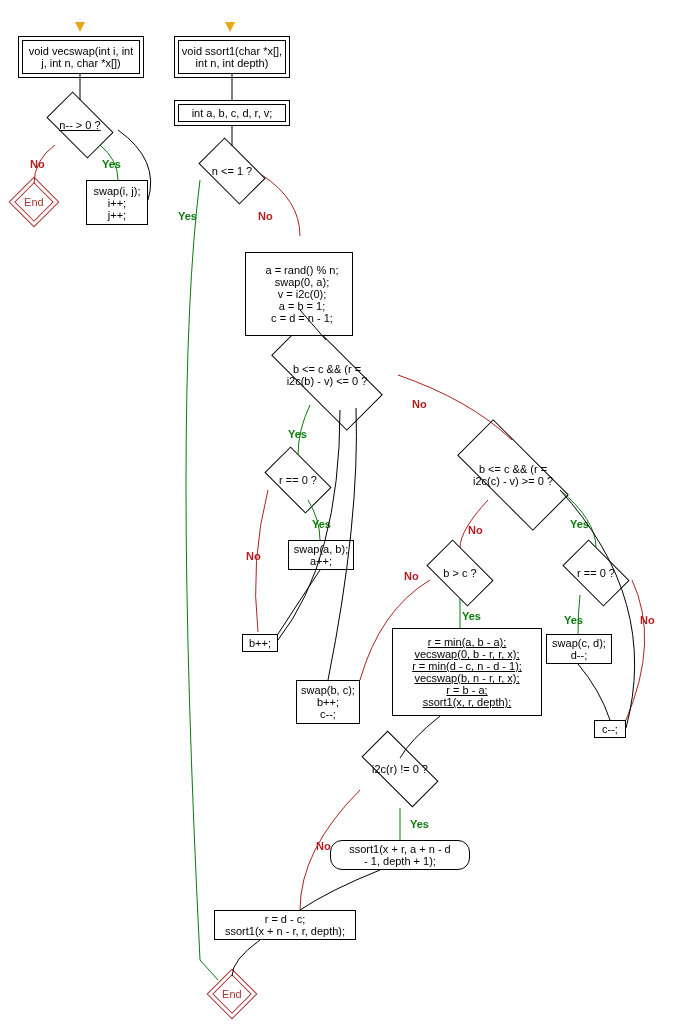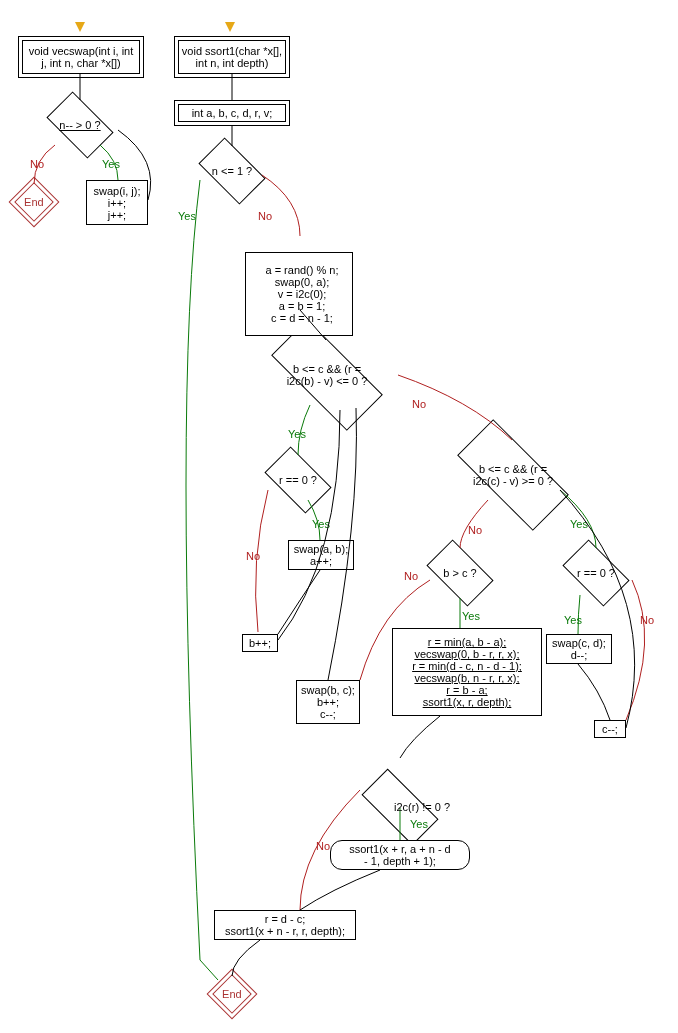--- a/index.html
+++ b/index.html
@@ -65,20 +65,21 @@
     position: absolute;
     width: 0;
     height: 0;
     border-left: 5px solid transparent;
     border-right: 5px solid transparent;
     border-top: 10px solid #e6a817;
   }
   .edge-label {
     position: absolute;
     font-size: 11px;
+    font-weight: bold;
   }
   .yes { color: #0a7a0a; }
   .no  { color: #b02020; }
   svg.edges {
     position: absolute;
     left: 0; top: 0;
     width: 678px;
     height: 1033px;
     pointer-events: none;
   }
@@ -129,21 +130,21 @@
 <div class="node diamond" style="left:420px; top:548px; width:80px; height:50px;"><span>b &gt; c ?</span></div>
 <div class="node rect" style="left:296px; top:680px; width:64px; height:44px;"><span>swap(b, c);
 b++;
 c--;</span></div>
 <div class="node rect" style="left:392px; top:628px; width:150px; height:88px;text-decoration:underline;"><span>r = min(a, b - a);
 vecswap(0, b - r, r, x);
 r = min(d - c, n - d - 1);
 vecswap(b, n - r, r, x);
 r = b - a;
 ssort1(x, r, depth);</span></div>
-<div class="node diamond" style="left:350px; top:782px; width:100px; height:50px;justify-content:flex-end;"><span>i2c(r) != 0 ?</span></div>
+<div class="node diamond" style="left:350px; top:744px; width:100px; height:50px;"><span>i2c(r) != 0 ?</span></div>
 <div class="node rect" style="left:330px; top:840px; width:140px; height:30px;border-radius:12px;"><span>ssort1(x + r, a + n - d
 - 1, depth + 1);</span></div>
 <div class="node rect" style="left:214px; top:910px; width:142px; height:30px;"><span>r = d - c;
 ssort1(x + n - r, r, depth);</span></div>
 <div class="node end" style="left:218px; top:980px; width:28px; height:28px;"><span>End</span></div>
 
 <div class="edge-label yes" style="left:102px; top:158px;">Yes</div>
 <div class="edge-label no" style="left:30px; top:158px;">No</div>
 
 <div class="edge-label yes" style="left:178px; top:210px;">Yes</div>

